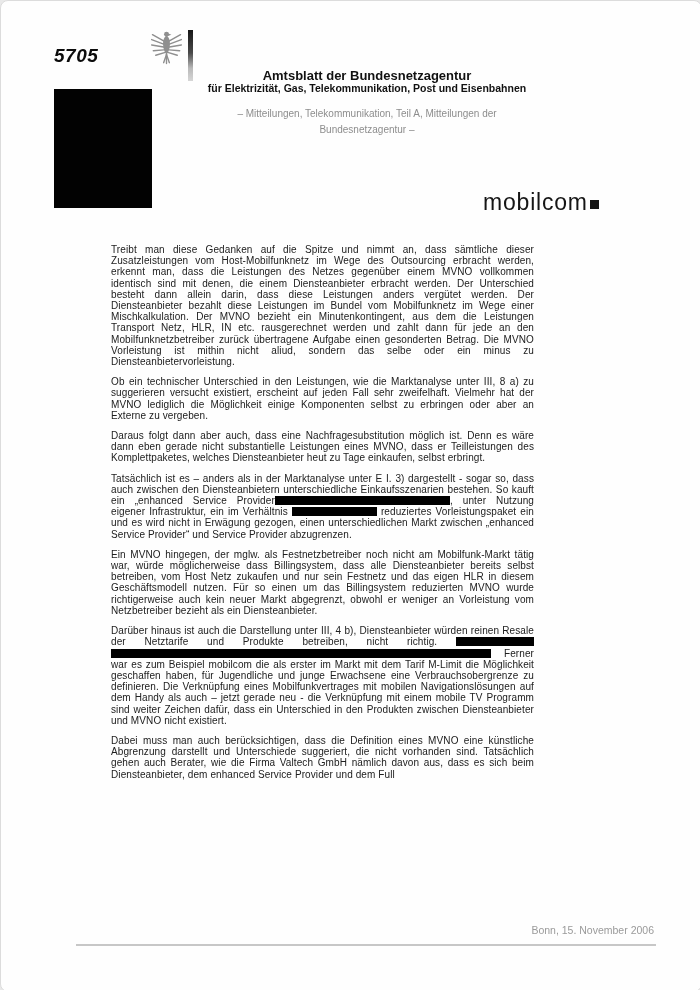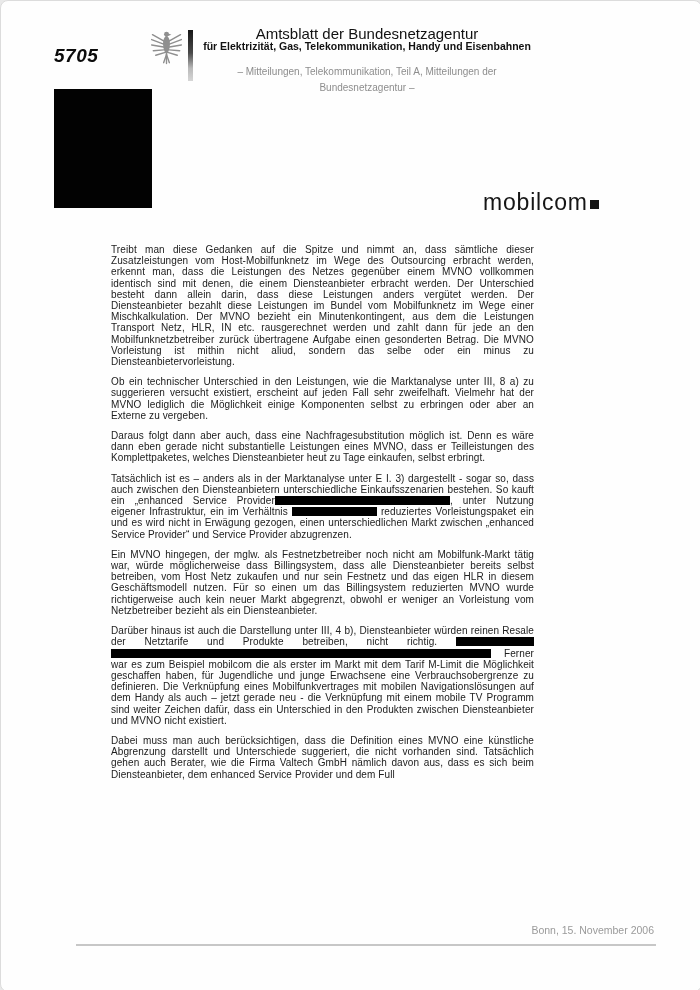--- a/index.html
+++ b/index.html
@@ -13,21 +13,21 @@
   .page-number {
     position:absolute; left:53px; top:44px;
     font-size:19px; font-weight:bold; font-style:italic; letter-spacing:.5px; color:#0c0c0c;
   }
   .eagle { position:absolute; left:149px; top:27px; width:33px; height:38px; }
   .header-bar {
     position:absolute; left:187px; top:29px; width:5px; height:51px;
     background:linear-gradient(#161616 0%, #4a4a4a 45%, #b9b9b9 75%, #d6d6d6 100%);
   }
   .header-text { position:absolute; left:200px; top:27px; width:332px; text-align:center; }
-  .header-text .t1 { font-size:15px; font-weight:normal; line-height:12px; color:#111; }
+  .header-text .t1 { font-size:13px; font-weight:bold; line-height:12px; color:#111;margin-top:42px; }
   .header-text .t2 { font-size:10.5px; font-weight:bold; line-height:12px; color:#111; }
   .header-text .t3 { font-size:10px; line-height:16px; color:#8d8d8d; margin-top:12px; }
   .issue {
     position:absolute; left:541px; top:41px; display:flex; align-items:center;
     font-style:italic; font-weight:bold; font-size:25px; color:#a2a2a2; letter-spacing:.5px;
   }
   .issue .sep { width:3px; height:27px; background:#8b8b8b; margin:0 5px 0 4px; }
 
   
   .redaction-block { position:absolute; left:53px; top:88px; width:98px; height:119px; background:#020202; }
@@ -79,21 +79,21 @@
     </g>
     <path d="M20 8 C16.8 10 15.8 14 15.8 18 C15.8 24 17.8 28.5 20 31.5 C22.2 28.5 24.2 24 24.2 18 C24.2 14 23.2 10 20 8 Z" fill="#8f8f8f"></path>
     <circle cx="20" cy="6.6" r="3" fill="#8f8f8f"></circle>
     <path d="M21.5 5.4 L26 7 L21.5 8.6 Z" fill="#8f8f8f"></path>
   </svg>
 
   <div class="header-bar"></div>
 
   <div class="header-text">
     <div class="t1">Amtsblatt der Bundesnetzagentur</div>
-    <div class="t2">für Elektrizität, Gas, Telekommunikation, Handy und Eisenbahnen</div>
+    <div class="t2">für Elektrizität, Gas, Telekommunikation, Post und Eisenbahnen</div>
     <div class="t3">– Mitteilungen, Telekommunikation, Teil A, Mitteilungen der Bundesnetzagentur –</div>
   </div>
 
 
   <div class="redaction-block"></div>
 
   <div class="brand">
     <span>mobilcom</span>
     <span class="sq"></span>
   </div>

